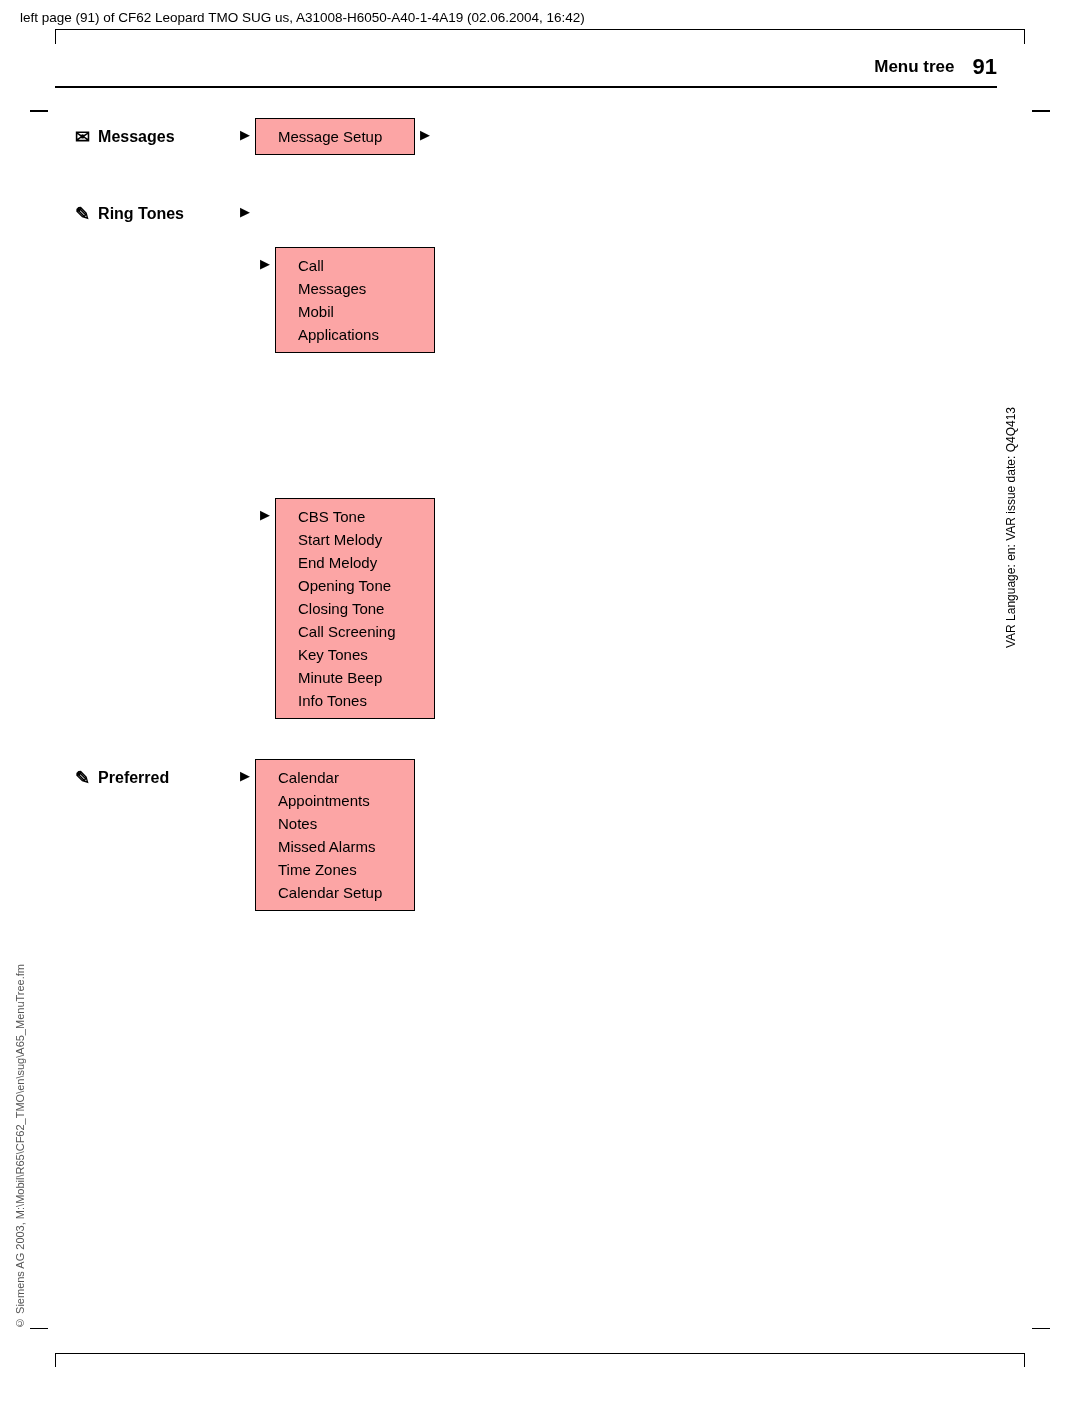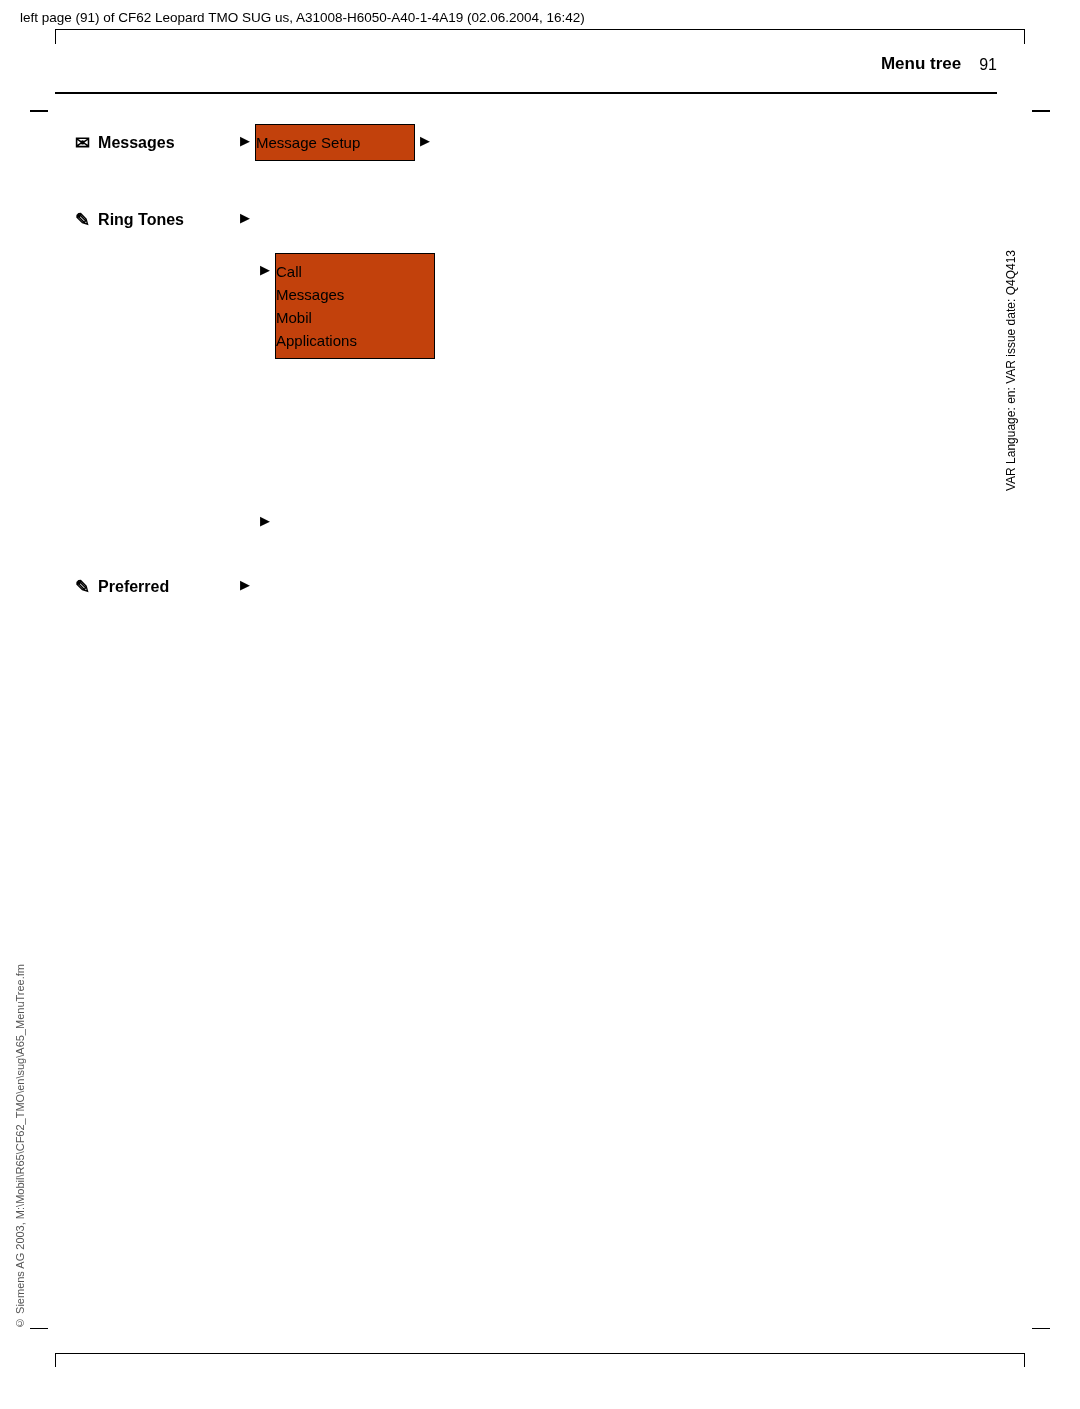--- a/index.html
+++ b/index.html
@@ -50,35 +50,35 @@
       transform: rotate(180deg);
       font-size: 12px;
       white-space: nowrap;
       color: #000;
     }
 
     
     .menu-tree-header {
       display: flex;
       justify-content: flex-end;
-      align-items: flex-end;
-      padding-bottom: 18px;
+      align-items: center;
+      padding-bottom: 6px;
       border-bottom: 2px solid #000;
       margin-bottom: 30px;
     }
 
     .menu-tree-title {
       font-weight: bold;
       font-size: 17px;
       margin-right: 18px;
     }
 
     .page-number {
-      font-weight: normal;
-      font-size: 16px;
+      font-weight: bold;
+      font-size: 22px;
     }
 
     
     .tree-container {
       padding: 0 20px;
     }
 
     .tree-section {
       display: flex;
       align-items: flex-start;
@@ -95,23 +95,23 @@
       padding-top: 8px;
     }
 
     .section-icon {
       margin-right: 8px;
       font-size: 18px;
     }
 
     .menu-box {
       border: 1.5px solid #000;
-      padding: 6px 0;
+      padding: 6px 22px;
       min-width: 160px;
-      background: #c2410c;
+      background: #fca5a5;
     }
 
     .menu-box-item {
       padding: 3px 0;
       font-size: 15px;
       white-space: nowrap;
     }
 
     
     .bottom-left-text {
@@ -243,33 +243,52 @@
             <div class="menu-box">
               <div class="menu-box-item">Call</div>
               <div class="menu-box-item">Messages</div>
               <div class="menu-box-item">Mobil</div>
               <div class="menu-box-item">Applications</div>
             </div>
           </div>
 
           <div style="display:flex; align-items:flex-start; margin-top: 145px;">
             <div class="arrow-sym">▶</div>
+            <div class="menu-box">
+              <div class="menu-box-item">CBS Tone</div>
+              <div class="menu-box-item">Start Melody</div>
+              <div class="menu-box-item">End Melody</div>
+              <div class="menu-box-item">Opening Tone</div>
+              <div class="menu-box-item">Closing Tone</div>
+              <div class="menu-box-item">Call Screening</div>
+              <div class="menu-box-item">Key Tones</div>
+              <div class="menu-box-item">Minute Beep</div>
+              <div class="menu-box-item">Info Tones</div>
+            </div>
           </div>
         </div>
       </div>
 
       <div class="organizer-section">
 
         <div class="section-label">
           <span class="section-icon">✎</span>
           <span>Preferred</span>
         </div>
 
         <div class="arrow-sym">▶</div>
 
+        <div class="menu-box">
+          <div class="menu-box-item">Calendar</div>
+          <div class="menu-box-item">Appointments</div>
+          <div class="menu-box-item">Notes</div>
+          <div class="menu-box-item">Missed Alarms</div>
+          <div class="menu-box-item">Time Zones</div>
+          <div class="menu-box-item">Calendar Setup</div>
+        </div>
       </div>
 
     </div>
   </div>
 
   <div class="right-sidebar">
     <span class="rotated-text">VAR Language: en: VAR issue date: Q4Q413</span>
   </div>
 </div>
 

